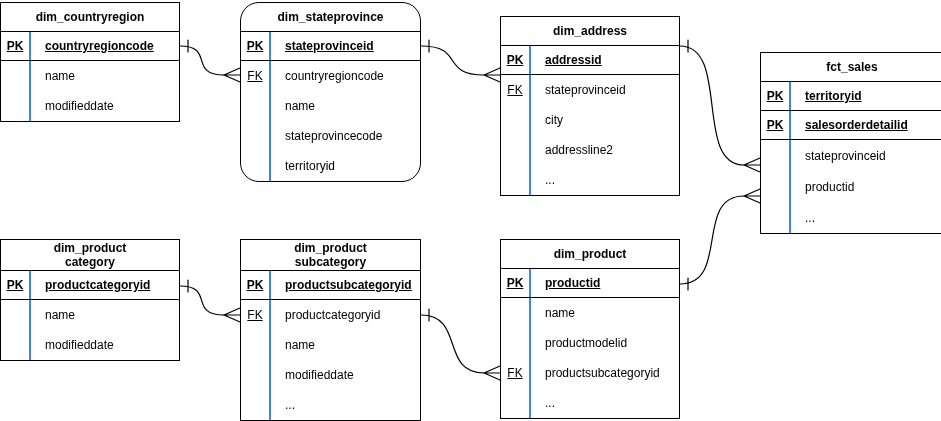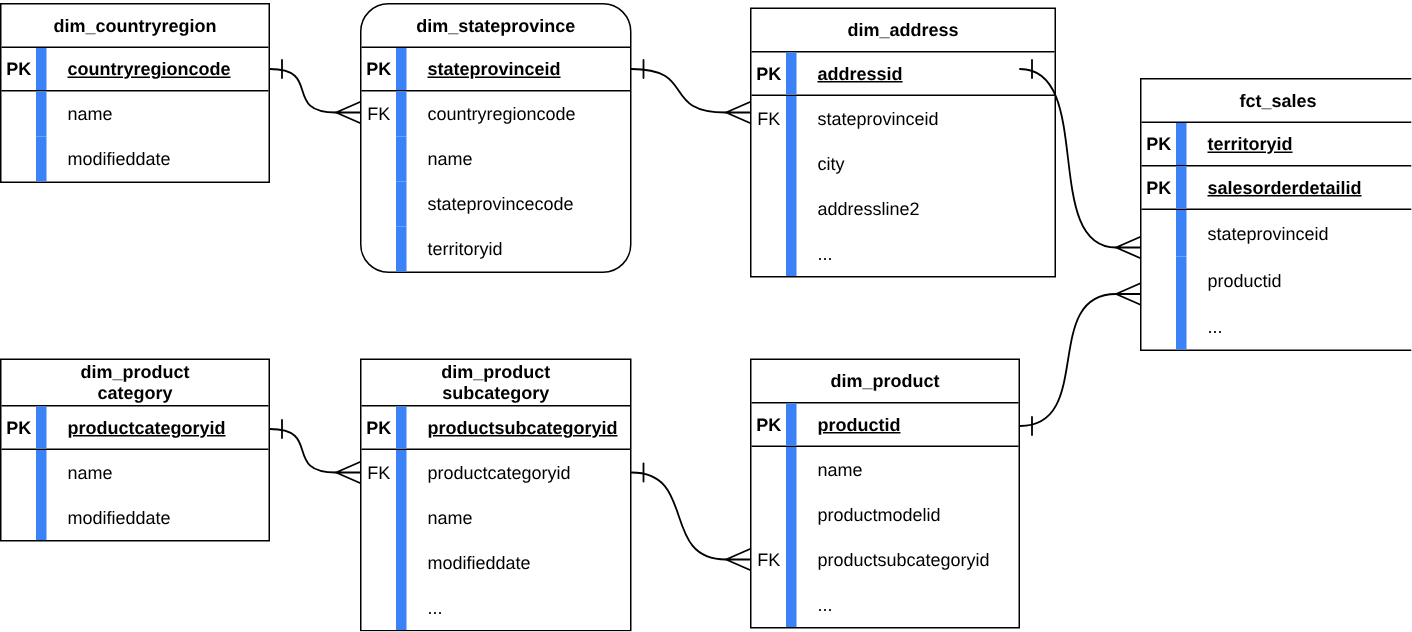--- a/index.html
+++ b/index.html
@@ -42,25 +42,26 @@
     box-sizing: border-box;
   }
   .er-row.tall { height: 31px; }
   .er-row.pk {
     height: 29px;
     border-bottom: 1px solid #000000;
   }
   .er-row .key {
     flex: 0 0 30px;
     width: 30px;
-    border-right: 7px solid #3b82f6;
+    border-right: 2px solid #3b82f6;
     display: flex;
     align-items: center;
     justify-content: center;
     box-sizing: border-box;
+    text-decoration: underline;
   }
   .er-row.pk .key { font-weight: bold; }
   .er-row .field {
     flex: 1;
     display: flex;
     align-items: center;
     padding-left: 14px;
     box-sizing: border-box;
     white-space: nowrap;
     overflow: hidden;
@@ -124,21 +125,21 @@
     <div class="er-row">
       <div class="key"></div>
       <div class="field">stateprovincecode</div>
     </div>
     <div class="er-row">
       <div class="key"></div>
       <div class="field">territoryid</div>
     </div>
   </div>
 
-  <div class="er-table" style="left:500px; top:5px; width:204px;">
+  <div class="er-table" style="left:500px; top:16px; width:180px;">
     <div class="er-title h1">
         <span>dim_address</span>
       </div>
     <div class="er-row pk">
       <div class="key">PK</div>
       <div class="field">addressid</div>
     </div>
     <div class="er-row">
       <div class="key">FK</div>
       <div class="field">stateprovinceid</div>

